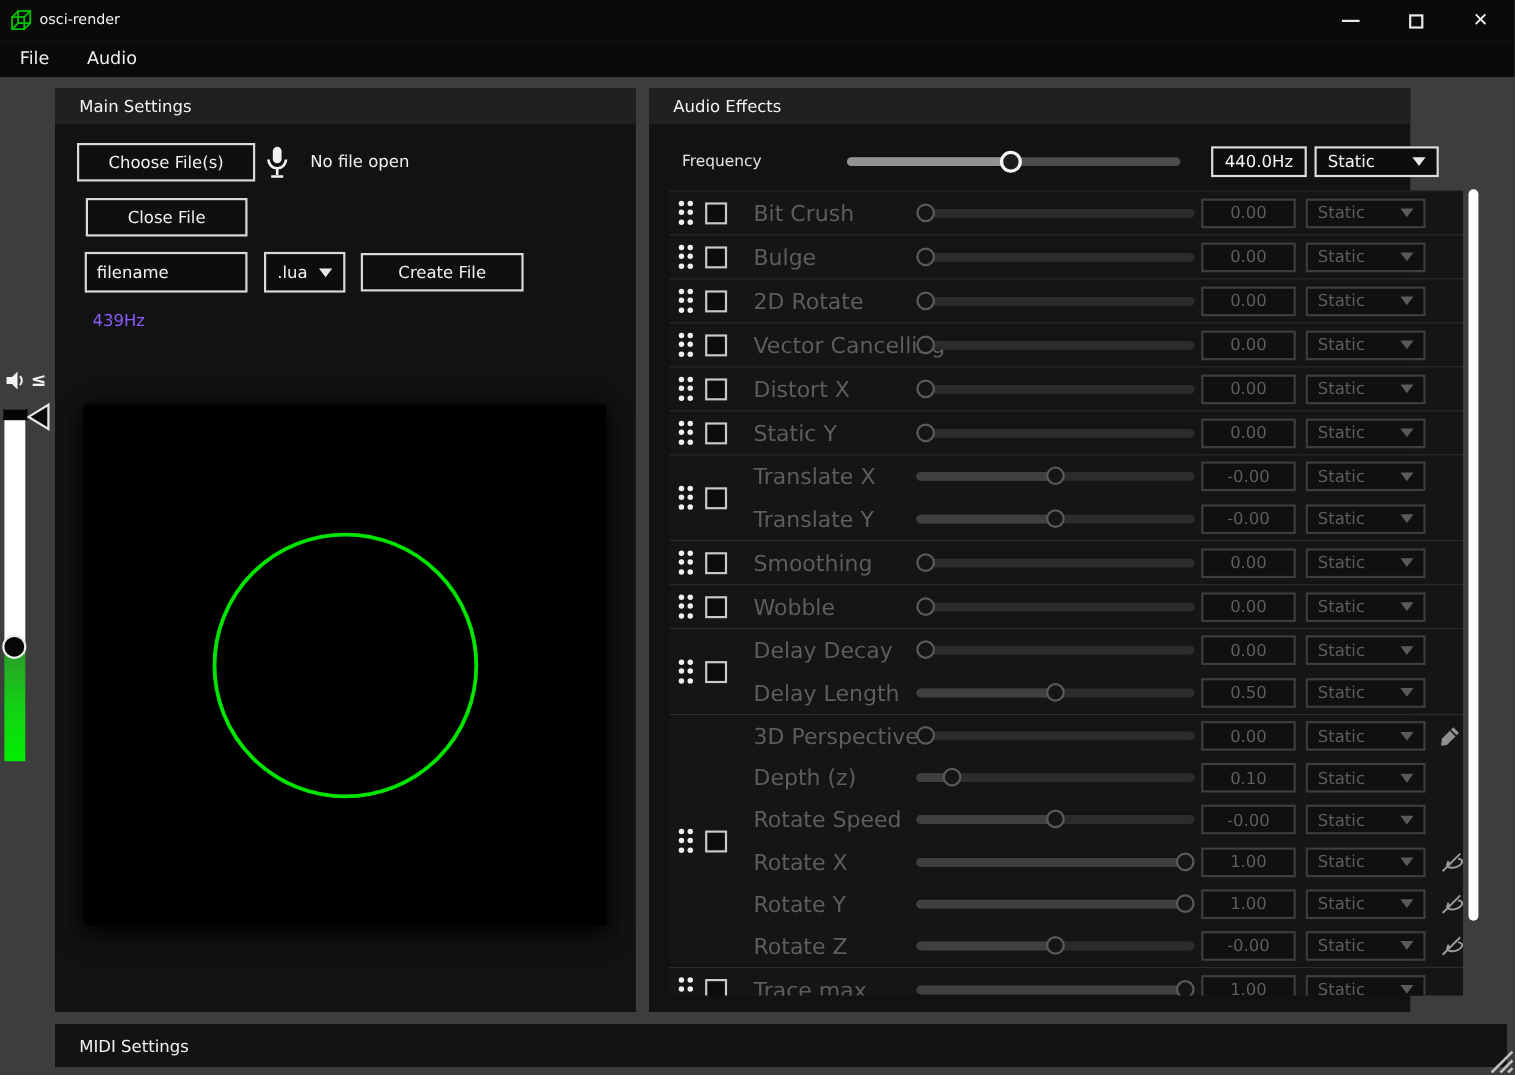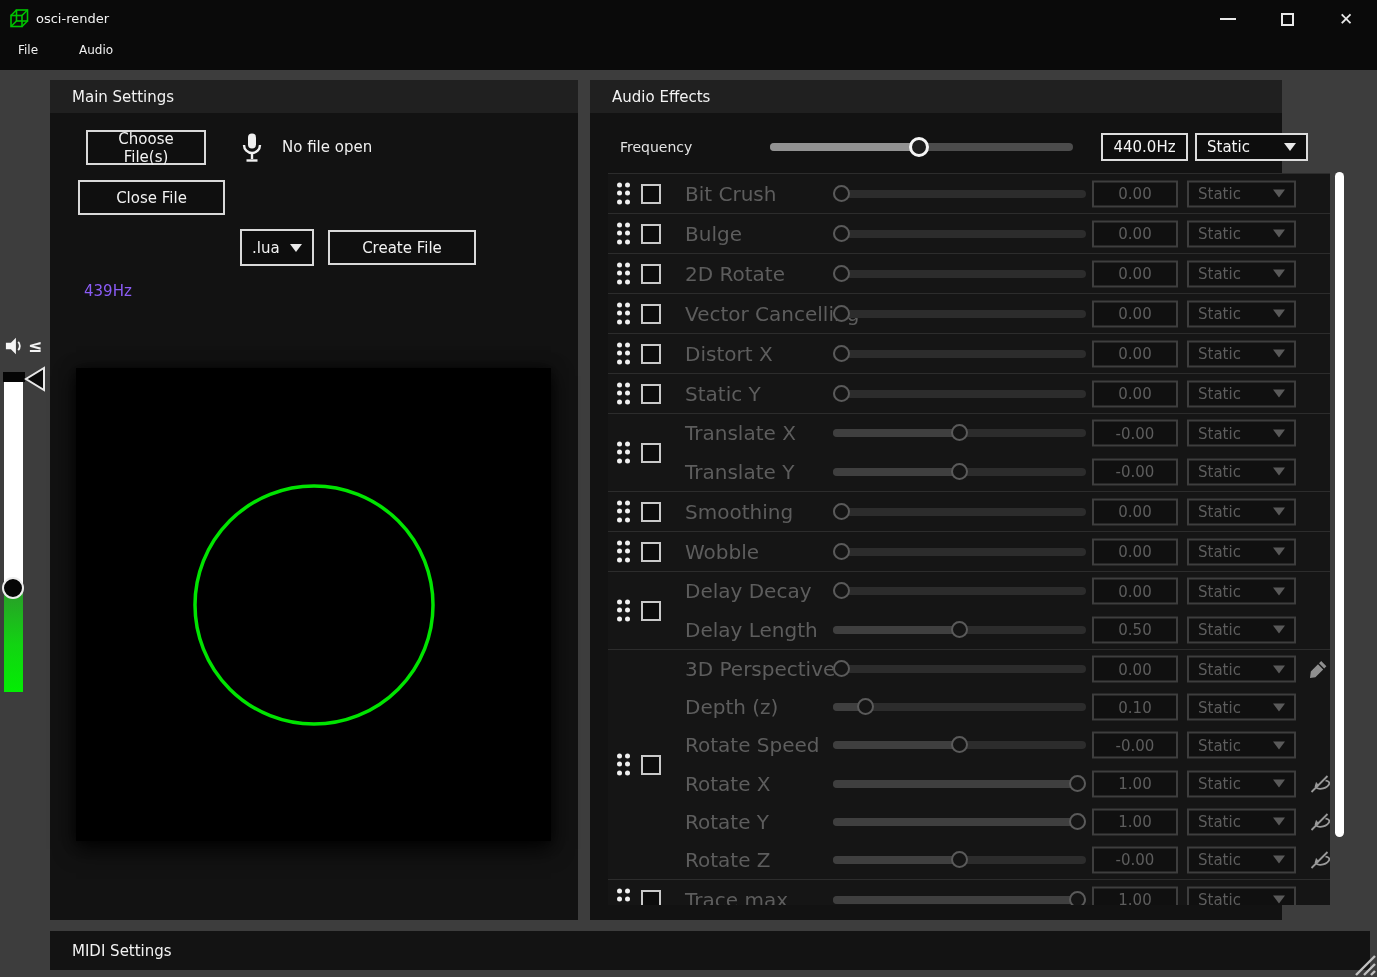--- a/index.html
+++ b/index.html
@@ -12,21 +12,21 @@
   .titlebar { position:absolute; left:0; top:0; width:1377px; height:38px; background:#0a0a0a; }
   .app-icon { position:absolute; left:9px; top:8px; }
   .app-title { position:absolute; left:36px; top:11px; font-size:13px; color:#f2f2f2; }
   .win-btn { position:absolute; top:0; width:46px; height:38px; display:flex; align-items:center; justify-content:center; }
   .win-btn.min { left:1205px; } .win-btn.max { left:1264px; } .win-btn.close { left:1323px; }
   .glyph-min { width:16px; height:2px; background:#e9e9e9; }
   .glyph-max { width:13px; height:13px; border:2px solid #e9e9e9; }
   .glyph-close { font-size:17px; color:#e9e9e9; line-height:1; }
   
   .menubar { position:absolute; left:0; top:38px; width:1377px; height:32px; background:#0a0a0a; }
-  .menu-item { position:absolute; top:5px; font-size:12px; color:#f0f0f0; cursor:default; }
+  .menu-item { position:absolute; top:5px; font-size:16px; color:#f0f0f0; cursor:default; }
   .menu-item.file { left:18px; } .menu-item.audio { left:79px; }
   
   .vol-icons { position:absolute; left:5px; top:336px; display:flex; align-items:center; gap:3px; }
   .vol-thresh { font-size:17px; color:#f4f4f4; font-weight:bold; }
   .vol-track { position:absolute; left:4px; top:372px; width:19px; height:320px;
     background:linear-gradient(180deg,#ffffff 0%,#ffffff 67%,#27a227 70%,#12d312 85%,#03ee03 100%); }
   .vol-cap { position:absolute; left:3px; top:372px; width:22px; height:10px; background:#050505; }
   .vol-arrow { position:absolute; left:24px; top:366px; }
   .vol-thumb { position:absolute; left:-2px; width:22px; height:22px; border-radius:50%;
     background:#060606; border:2px solid #ededed; }
@@ -34,21 +34,21 @@
   .panel { position:absolute; background:#121212; }
   .panel-header { position:absolute; left:0; top:0; right:0; height:33px; background:#202020;
     display:flex; align-items:center; padding-left:22px; font-size:15px; color:#f2f2f2; }
   .main-panel  { left:50px; top:80px; width:528px; height:840px; }
   .audio-panel { left:590px; top:80px; width:692px; height:840px; }
   .midi-panel  { position:absolute; left:50px; top:931px; width:1320px; height:39px; background:#131313;
     display:flex; align-items:center; padding-left:22px; font-size:15px; color:#f2f2f2; }
   
   .btn { position:absolute; background:#0f0f0f; border:2px solid #d9d9d9; color:#f2f2f2;
     font-size:15px; font-family:inherit; display:flex; align-items:center; justify-content:center; }
-  .btn-choose { left:36px; top:50px;  width:120px; height:35px; }
+  .btn-choose { left:20px; top:50px;  width:162px; height:35px; }
   .btn-close  { left:28px; top:100px; width:147px; height:35px; }
   .btn-create { left:278px; top:150px; width:148px; height:35px; }
   .mic-wrap { position:absolute; left:190px; top:52px; }
   .file-status { position:absolute; left:232px; top:58px; font-size:15px; color:#f0f0f0; }
   .text-input { position:absolute; left:27px; top:149px; width:148px; height:37px; background:#0d0d0d;
     border:2px solid #d9d9d9; color:#f2f2f2; font-size:15px; font-family:inherit; padding:0 9px; outline:none; }
   .ext-dd { position:absolute; left:190px; top:149px; width:74px; height:37px; background:#0d0d0d;
     border:2px solid #d9d9d9; display:flex; align-items:center; padding:0 10px; font-size:15px; color:#f2f2f2; }
   .ext-dd .caret { margin-left:auto; }
   .caret { width:0; height:0; border-left:6px solid transparent; border-right:6px solid transparent;
@@ -152,20 +152,21 @@
   <span class="mic-wrap">
     <svg width="24" height="32" viewBox="0 0 24 32">
       <rect x="8" y="1.5" width="8" height="15" rx="4" fill="#f0f0f0"></rect>
       <path d="M4 13 a8 8 0 0 0 16 0" fill="none" stroke="#f0f0f0" stroke-width="2.4"></path>
       <line x1="12" y1="21" x2="12" y2="27" stroke="#f0f0f0" stroke-width="2.4"></line>
       <line x1="6.5" y1="28.5" x2="17.5" y2="28.5" stroke="#f0f0f0" stroke-width="2.4"></line>
     </svg>
   </span>
   <span class="file-status">No file open</span>
   <button class="btn btn-close">Close File</button>
+  <input class="text-input" value="filename" style="">
   <div class="ext-dd">
     <span>.lua</span>
     <span class="caret"></span>
   </div>
   <button class="btn btn-create">Create File</button>
   <span class="cur-freq">439Hz</span>
   <div class="scope">
     <svg width="475" height="473" viewBox="0 0 475 473">
       <circle cx="238" cy="237" r="119" fill="none" stroke="#00e400" stroke-width="3.5"></circle>
     </svg>

